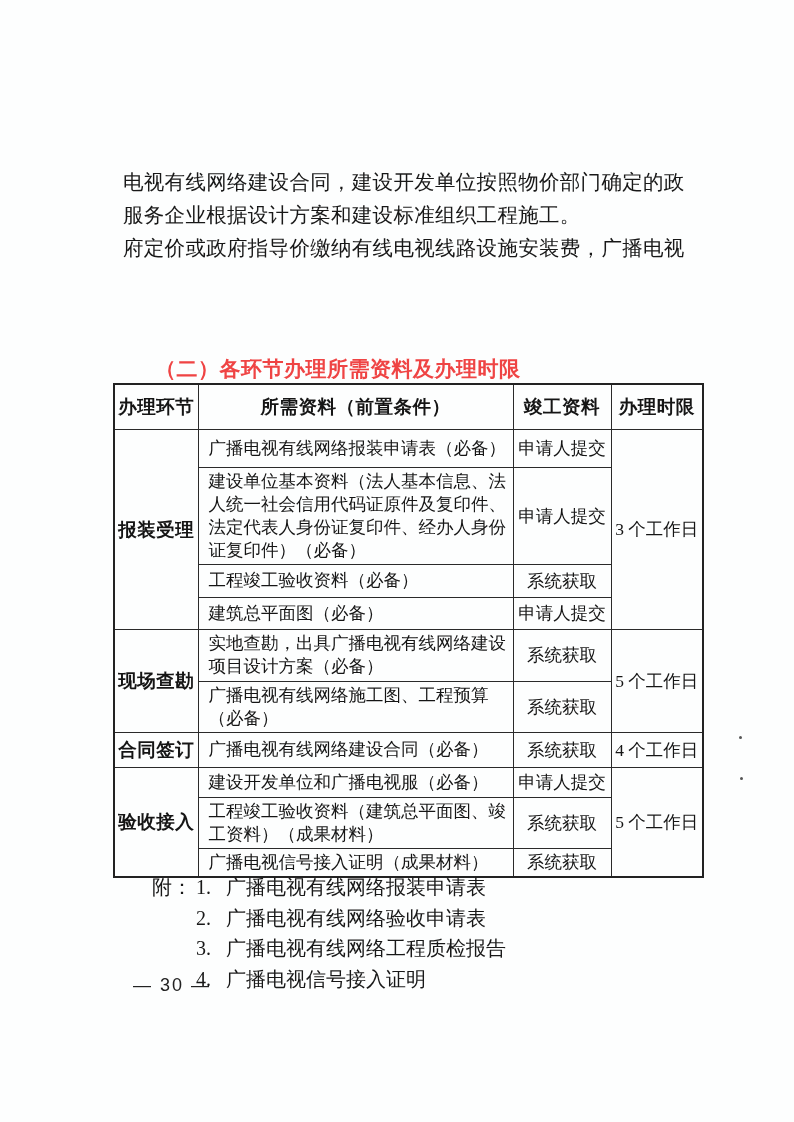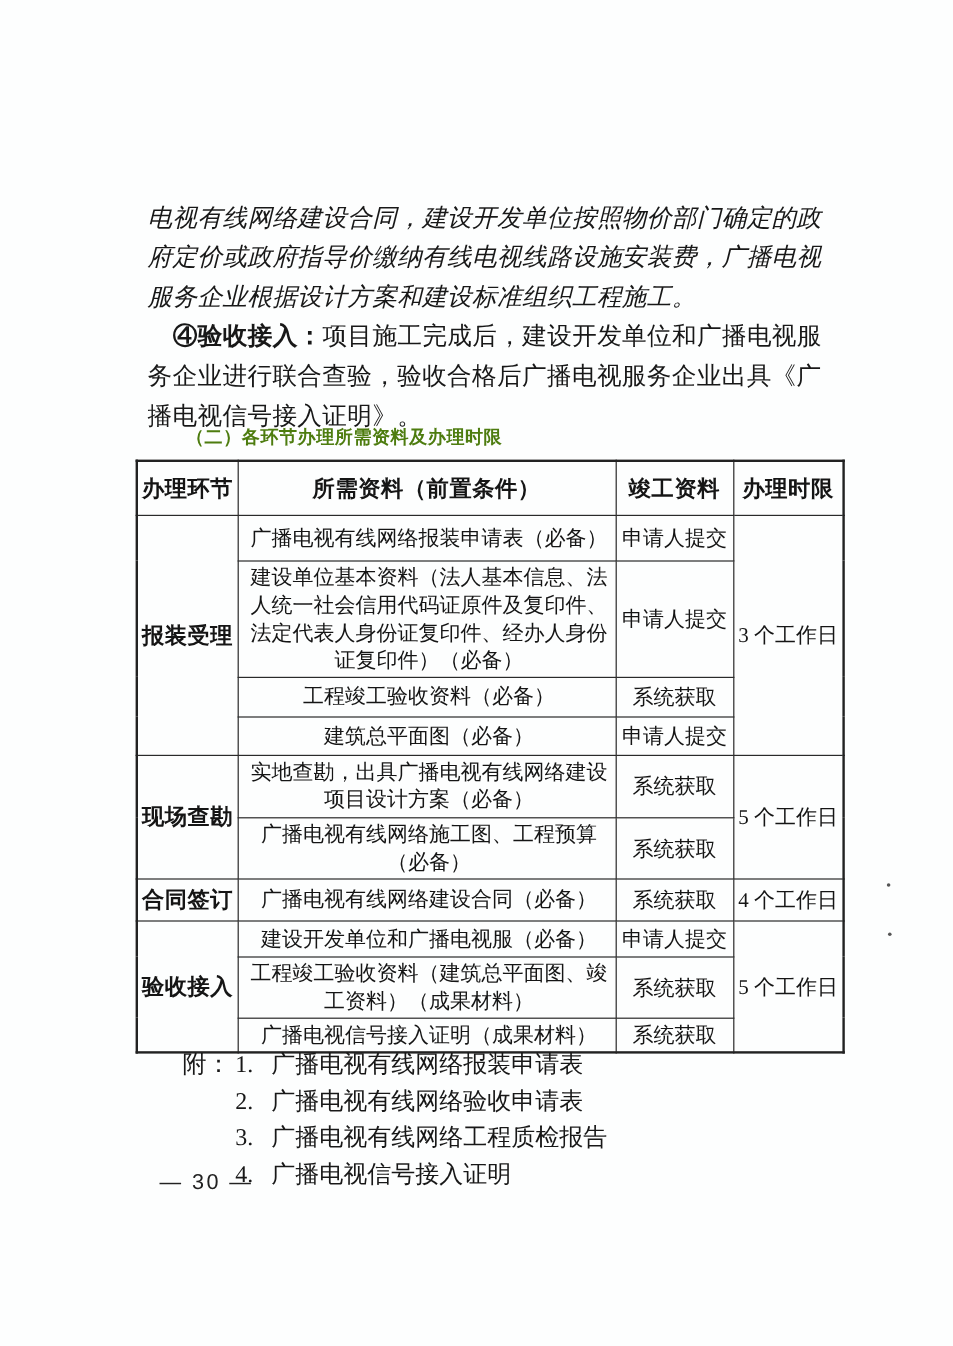--- a/index.html
+++ b/index.html
@@ -30,24 +30,24 @@
   .para .line { text-align: justify; text-align-last: justify; white-space: nowrap; }
   .para .line.last { text-align: left; text-align-last: left; }
   .para .indent { padding-left: 21px; }
   .bold { font-weight: bold; }
 
   
   .section-heading {
     position: absolute;
     left: 155px;
     top: 355px;
-    font-size: 15px;
+    font-size: 21px;
     font-weight: bold;
     letter-spacing: 0.5px;
-    color: #4d7c0f;
+    color: #ef4444;
   }
 
   
   table.proc {
     position: absolute;
     left: 113px;
     top: 383px;
     width: 589px;
     border-collapse: collapse;
     table-layout: fixed;
@@ -66,21 +66,21 @@
     font-size: 18.5px;
     letter-spacing: 0.5px;
   }
   td.stage {
     font-weight: bold;
     text-align: center;
     font-size: 18.5px;
     letter-spacing: 0.5px;
   }
   td.mat {
-    text-align: center;
+    text-align: left;
     padding: 2px 6px 2px 10px;
     line-height: 23px;
   }
   td.src, td.dur { text-align: center; }
 
   
   .attachments {
     position: absolute;
     left: 152px;
     top: 872px;
@@ -111,31 +111,26 @@
     border-radius: 50%;
   }
   .speck.s1 { left: 739px; top: 736px; }
   .speck.s2 { left: 740px; top: 777px; }
 </style>
 </head>
 <body>
 
 <div class="page">
 
-  <div class="para" style="top:166px;font-style:italic;">
+  <div class="para" style="top:166px;">
     <div class="line">电视有线网络建设合同，建设开发单位按照物价部门确定的政</div>
+    <div class="line last">服务企业根据设计方案和建设标准组织工程施工。</div>
     <div class="line">府定价或政府指导价缴纳有线电视线路设施安装费，广播电视</div>
-    <div class="line last">服务企业根据设计方案和建设标准组织工程施工。</div>
   </div>
 
-  <div class="para" style="top:265px;">
-    <div class="line indent"><span class="bold">④验收接入：</span><span>项目施工完成后，建设开发单位和广播电视服</span></div>
-    <div class="line">务企业进行联合查验，验收合格后广播电视服务企业出具《广</div>
-    <div class="line last">播电视信号接入证明》。</div>
-  </div>
 
   <div class="section-heading">（二）各环节办理所需资料及办理时限</div>
 
   <table class="proc">
     <colgroup>
       <col style="width:84px">
       <col style="width:315px">
       <col style="width:98px">
       <col style="width:92px">
     </colgroup>

